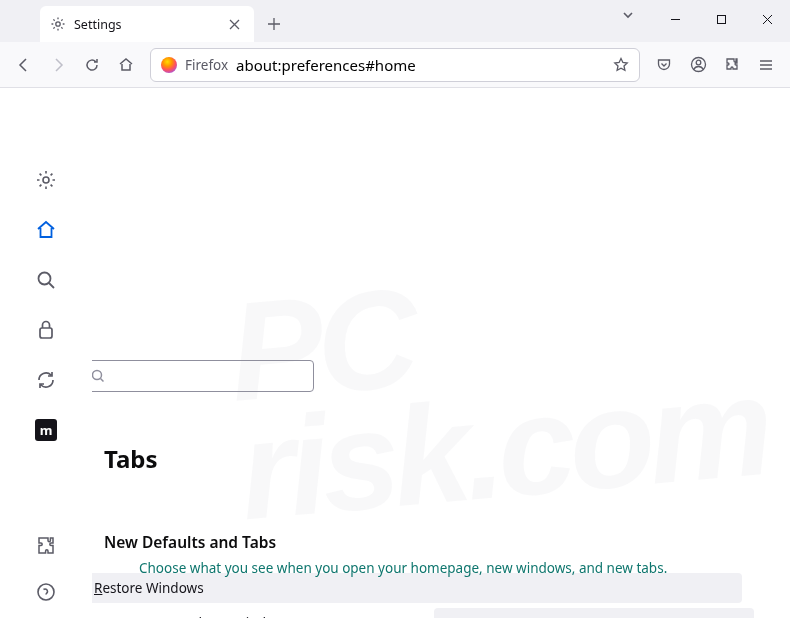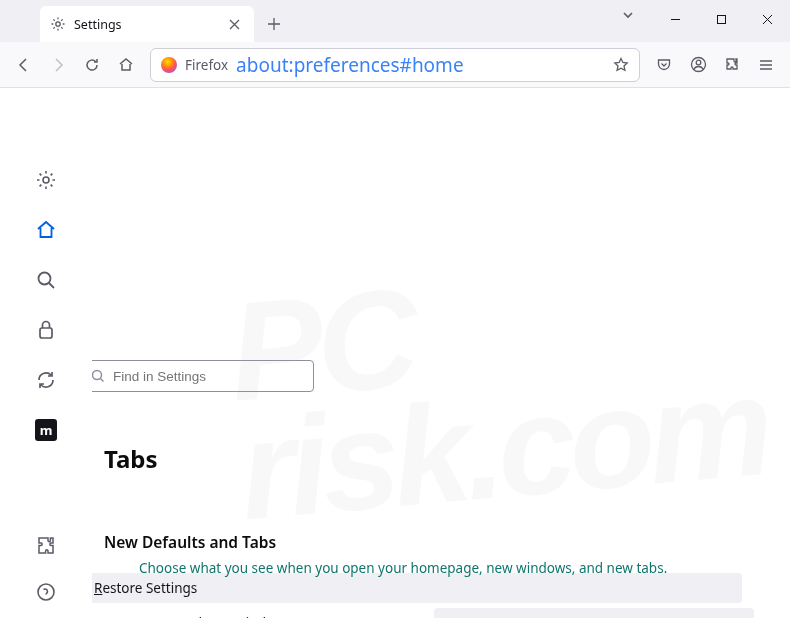--- a/index.html
+++ b/index.html
@@ -16,21 +16,21 @@
     .win-controls > div { width: 46px; height: 30px; display: flex; align-items: center; justify-content: center; color: #5b5b66; }
     .tab-dropdown { position: absolute; right: 155px; top: 8px; color: #5b5b66; }
 
     
     .toolbar { height: 46px; background: #f9f9fb; display: flex; align-items: center; padding: 0 8px; gap: 2px; border-bottom: 1px solid #e0e0e6; }
     .tbtn { width: 32px; height: 32px; display: flex; align-items: center; justify-content: center; border-radius: 4px; color: #5b5b66; }
     .tbtn.disabled { color: #bfbfc9; }
     .urlbar { flex: 1; height: 34px; background: #fff; border: 1px solid #cfcfd8; border-radius: 6px; margin: 0 6px; display: flex; align-items: center; padding: 0 10px; gap: 8px; }
     .urlbar-icon { width: 16px; height: 16px; display: flex; }
     .url-prefix { font-size: 13.5px; color: #5b5b66; }
-    .url-path { font-size: 19px; color: #3b82f6; flex: 1; }
+    .url-path { font-size: 15px; color: #000000; flex: 1; }
     .ff-logo { width: 16px; height: 16px; border-radius: 50%; background: radial-gradient(circle at 40% 30%, #ffde00 0%, #ff9400 30%, #ff4f5e 55%, #9059ff 90%); }
 
     
     .content { display: flex; height: calc(618px - 42px - 46px); background: #fff; }
     .sidebar { width: 92px; padding-top: 78px; display: flex; flex-direction: column; align-items: center; gap: 22px; position: relative; }
     .side-item { width: 28px; height: 28px; display: flex; align-items: center; justify-content: center; color: #5b5b66; }
     .side-item.active { color: #0060df; }
     .side-bottom { position: absolute; bottom: 12px; display: flex; flex-direction: column; align-items: center; gap: 18px; }
     .moz-tile { width: 22px; height: 22px; background: #15141a; color: #fff; display: flex; align-items: center; justify-content: center; border-radius: 3px; font-weight: 700; font-size: 13px; }
 
@@ -212,25 +212,24 @@
   </div>
 
   <div class="main">
     <div class="watermark">PC<br>risk.com</div>
 
     <div class="search-set">
       <svg width="14" height="14" viewBox="0 0 14 14" fill="none" stroke="#8f8f9d" stroke-width="1.5">
           <circle cx="6" cy="6" r="4.5"></circle>
           <path d="M9.5 9.5l3 3"></path>
         </svg>
-      <input placeholder="Find in Settings" style="">
     </div>
 
     <h1>Tabs</h1>
-    <div class="restore-btn"><span class="ul">R</span><span>estore Settings</span></div>
+    <div class="restore-btn"><span class="ul">R</span><span>estore Windows</span></div>
 
     <h2>New Defaults and Tabs</h2>
     <div class="desc">Choose what you see when you open your homepage, new windows, and new tabs.</div>
 
     <div class="form-row">
       <div class="form-label">Homepage and new windows</div>
       <div class="form-col">
         <div class="select-box">
           <span>Custom URLs...</span>
           <svg class="chev" viewBox="0 0 14 14" fill="none" stroke="#5b5b66" stroke-width="1.6">

